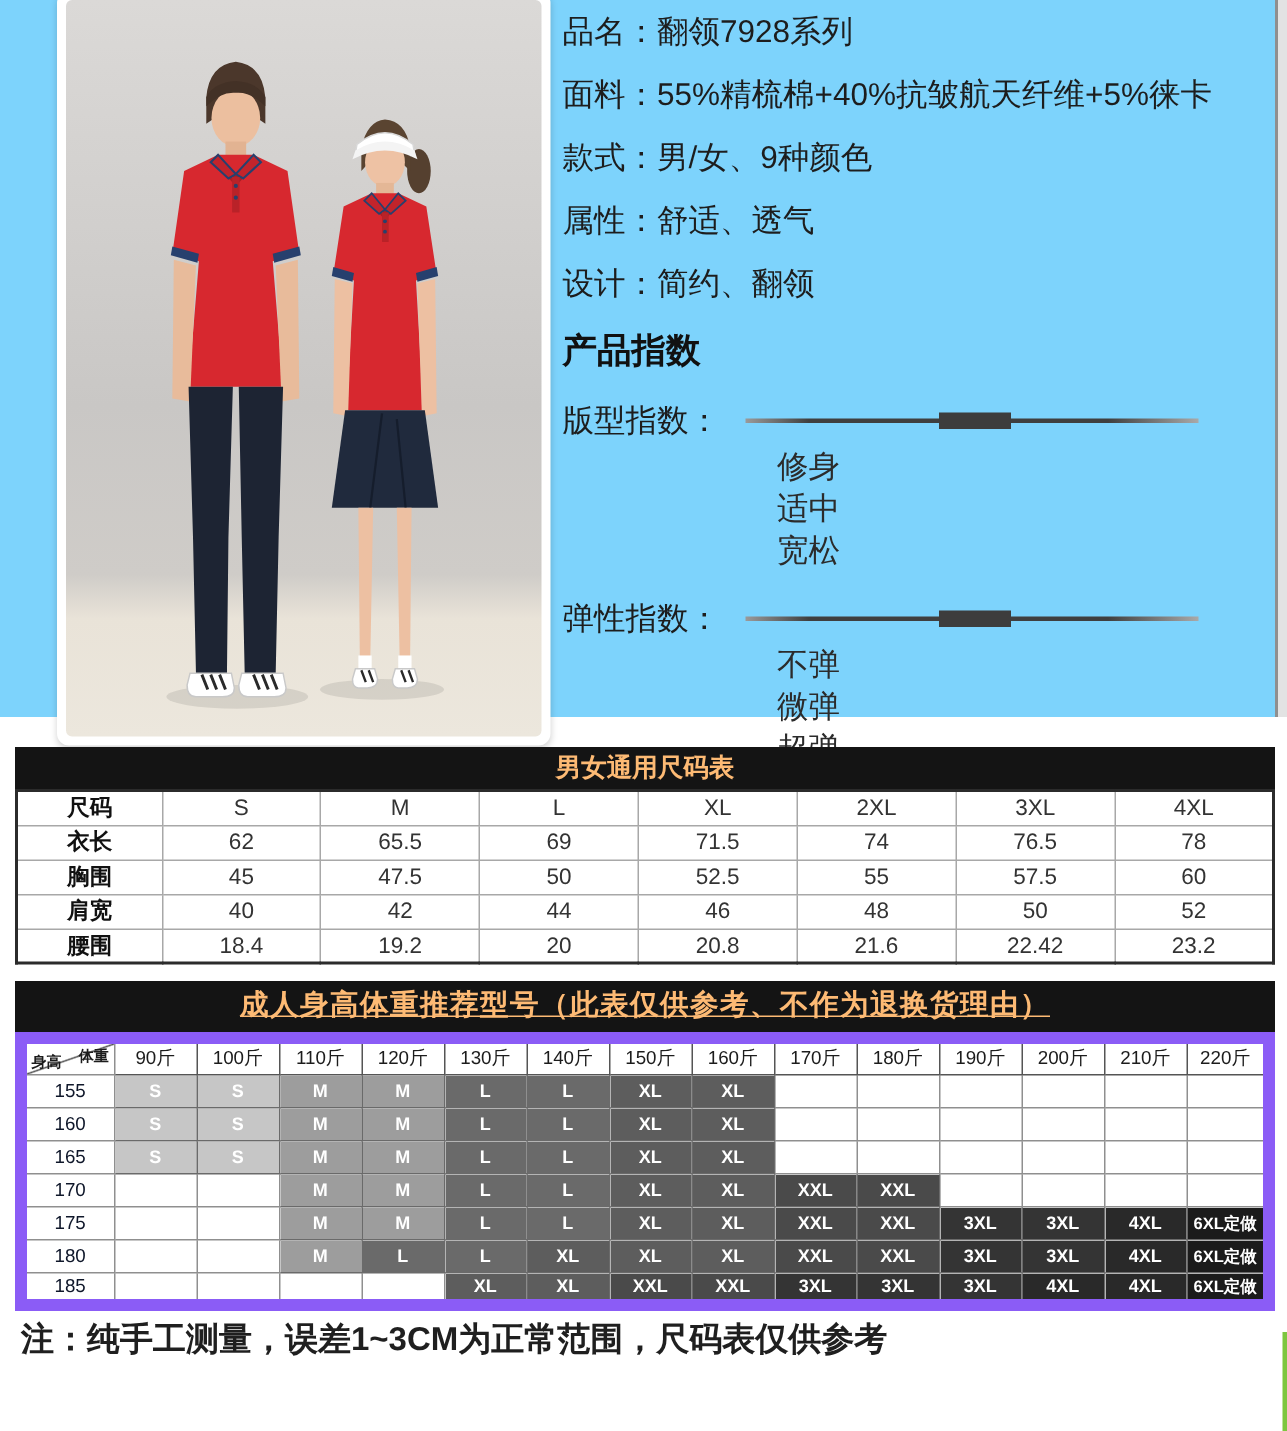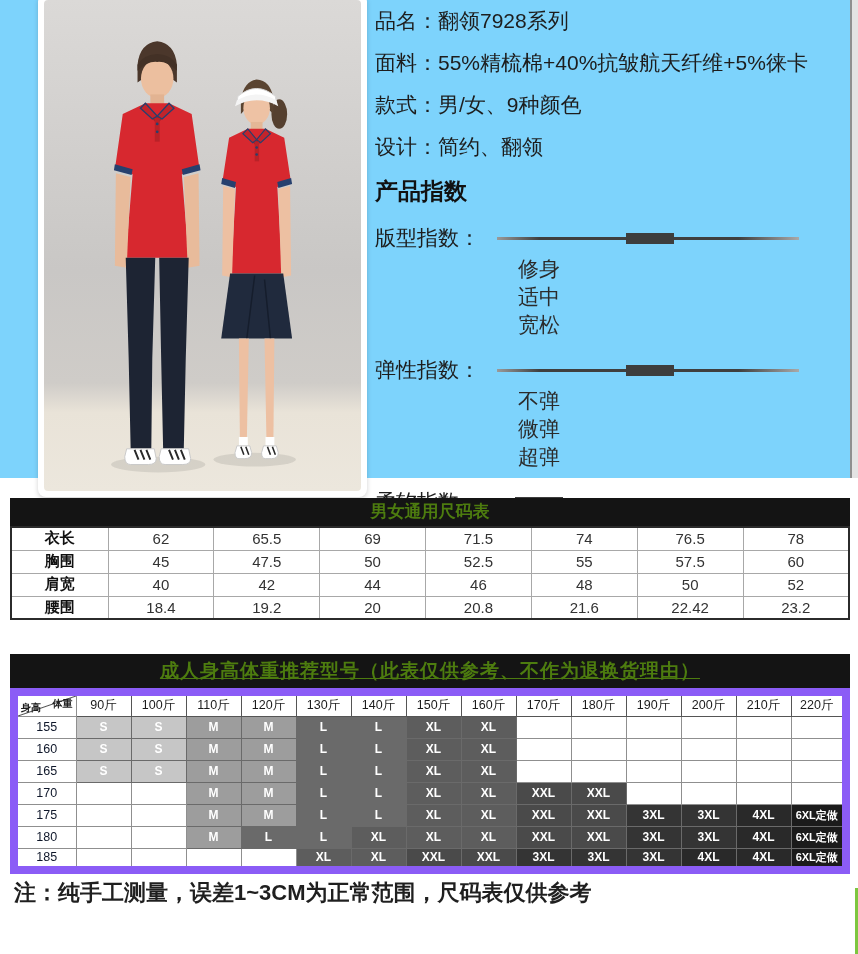--- a/index.html
+++ b/index.html
@@ -33,21 +33,21 @@
   .slider-track { position:relative; width:302px; height:3px;
                   background:linear-gradient(to right,#9a9a9a 0%,#3f3f3f 14%,#3f3f3f 80%,#a9a9a9 100%); }
   .slider-marker { position:absolute; top:-4px; width:48px; height:11px; background:#3d3d3d; }
   .slider-options { display:flex; padding-left:109px; margin-top:2px;flex-direction:column; }
   .slider-option { width:110px; text-align:center; font-size:21px; color:#2b2b2b; }
 
   
   .table-block { position:absolute; left:10px; width:840px; }
   .size-block { top:498px; }
   .reco-block { top:654px; }
-  .table-title { background:#141414; color:#4d7c0f; text-align:center; font-weight:bold; }
+  .table-title { background:#141414; color:#fdba74; text-align:center; font-weight:bold; }
   .size-title { height:28px; line-height:28px; font-size:17px; }
   .reco-title { height:34px; line-height:34px; font-size:19px; letter-spacing:1px;text-decoration:underline; }
 
   table { border-collapse:collapse; width:840px; table-layout:fixed; background:#ffffff; }
   .size-table { border:2px solid #2b2b2b; }
   .size-table td { border:1px solid #a8a8a8; height:23px; text-align:center;
                    font-size:15px; color:#333; overflow:hidden; }
   .size-table td.rowlab { font-weight:bold; color:#111; }
 
   .reco-table { border:8px solid #8b5cf6; }
@@ -154,20 +154,24 @@
           </div>
           <div class="info-row">
             <span class="info-label">面料：</span>
             <span class="info-value">55%精梳棉+40%抗皱航天纤维+5%徕卡</span>
           </div>
           <div class="info-row">
             <span class="info-label">款式：</span>
             <span class="info-value">男/女、9种颜色</span>
           </div>
           <div class="info-row">
+            <span class="info-label">属性：</span>
+            <span class="info-value">舒适、透气</span>
+          </div>
+          <div class="info-row">
             <span class="info-label">设计：</span>
             <span class="info-value">简约、翻领</span>
           </div>
         </div>
       <div class="pi-heading">产品指数</div>
       <div id="sliders">
           <div class="slider-group">
             <div class="slider-row">
               <span class="slider-label">版型指数：</span>
               <span class="slider-track">
@@ -220,20 +224,30 @@
           <col style="width: 97px;">
           <col>
           <col>
           <col>
           <col>
           <col>
           <col>
           <col>
         </colgroup>
         <tbody>
+          <tr>
+            <td class="rowlab">尺码</td>
+            <td>S</td>
+            <td>M</td>
+            <td>L</td>
+            <td>XL</td>
+            <td>2XL</td>
+            <td>3XL</td>
+            <td>4XL</td>
+          </tr>
           <tr>
             <td class="rowlab">衣长</td>
             <td>62</td>
             <td>65.5</td>
             <td>69</td>
             <td>71.5</td>
             <td>74</td>
             <td>76.5</td>
             <td>78</td>
           </tr>

